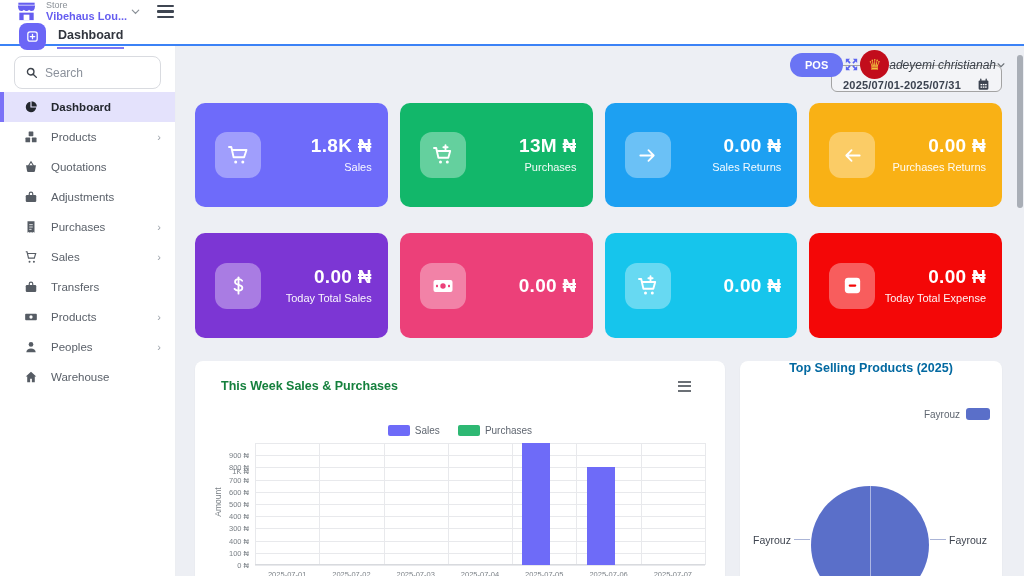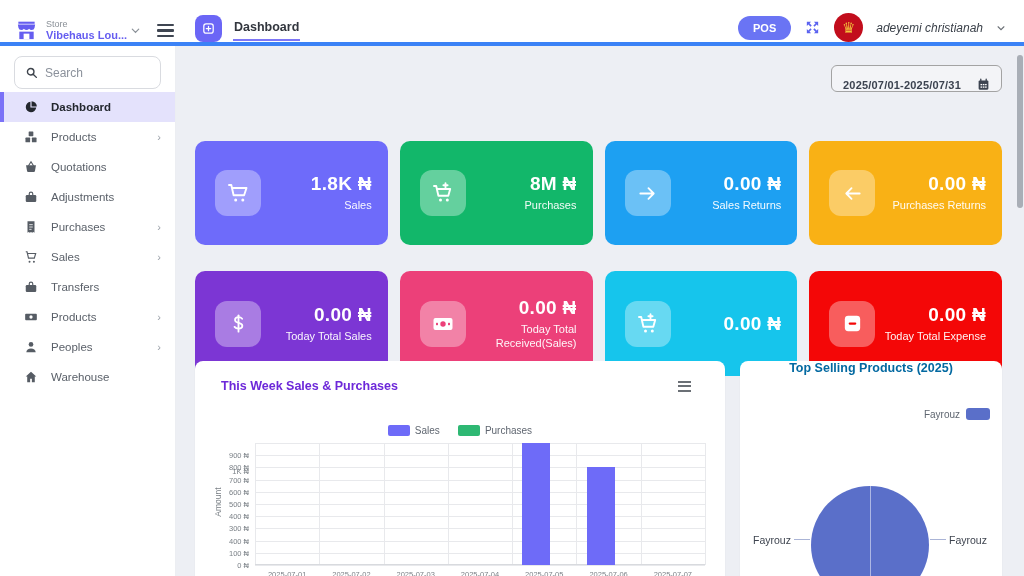--- a/index.html
+++ b/index.html
@@ -3,34 +3,34 @@
 <meta charset="utf-8">
 <style>
   * { box-sizing: border-box; margin: 0; padding: 0; }
   html,body { width:1024px; height:576px; }
   body {
     font-family:"Liberation Sans", sans-serif;
     background:#edeff4; position:relative; overflow:hidden;
   }
   
   .topbar { position:absolute; left:0; top:0; right:0; height:46px; background:#fff;
-    border-bottom:4px solid #3b82f6; display:flex; align-items:flex-end; z-index:10; }
+    border-bottom:2px solid #3b82f6; display:flex; align-items:flex-start; z-index:10;flex-direction:column; }
   .brand { width:176px; display:flex; align-items:center; padding-left:15px; gap:8px; flex:none; }
   .brand-text { display:flex; flex-direction:column; line-height:1.15; max-width:72px; }
   .store-label { font-size:9px; color:#8a9097; }
   .store-name { font-size:11px; color:#655df0; font-weight:700; white-space:nowrap; }
   .brand-chevron { margin-left:4px; display:flex; cursor:pointer; }
   .hamburger { margin-left:8px; cursor:pointer; display:flex; flex-direction:column; gap:3px; }
   .hamburger span { width:17px; height:2.4px; background:#3f4652; border-radius:1px; }
   .tab-area { display:flex; align-items:center; gap:11px; margin-left:19px; cursor:pointer; }
   .tab-icon { width:27px; height:27px; border-radius:8px; background:#6b66f6;
     display:flex; align-items:center; justify-content:center; }
   .tab-label { font-size:12.5px; font-weight:700; color:#32363e;
     border-bottom:2px solid #7d76f5; padding:3px 1px 5px; }
-  .top-right { margin-left:auto; display:flex; align-items:center; gap:13px; padding-right:18px; }
+  .top-right { margin-left:auto; display:flex; align-items:center; padding-right:18px; }
   .pos-btn { background:#6a74f4; color:#fff; font-size:11px; font-weight:700;
     padding:6px 15px; border-radius:16px; border:none; cursor:pointer; font-family:inherit; }
   .expand-btn { display:flex; cursor:pointer; }
   .avatar { width:29px; height:29px; border-radius:50%; background:#c20d1c; color:#f2c23c;
     display:flex; align-items:center; justify-content:center; font-size:15px; cursor:pointer; flex:none; }
   .username { font-size:12px; color:#3a4049; font-weight:500; cursor:pointer;font-style:italic; }
   
   .sidebar { position:absolute; left:0; top:46px; bottom:0; width:176px; background:#fff;
     border-right:1px solid #eceef2; z-index:5; }
   .search-box { margin:10px 14px 3px; height:33px; border:1px solid #d9dbe0; border-radius:8px;
@@ -46,34 +46,34 @@
   .menu-item.active .mi-icon { color:#23272e; }
   .menu-item.active::before { content:""; position:absolute; left:0; top:0; bottom:0; width:4px; background:#7b72f7; }
   .menu-item .chev { margin-left:auto; color:#9aa0a8; font-size:11px; line-height:1; }
   
   .main { position:absolute; left:176px; top:46px; right:0; bottom:0; background:#edeff4; }
   .filter-row { position:absolute; top:19px; right:22px; }
   .date-input { background:#f3f4f7; border:1px solid #a3a3a3; border-radius:6px; height:27px;
     display:flex; align-items:flex-end; padding:0 11px; gap:16px; cursor:pointer; }
   .date-text { font-size:11px; font-weight:700; color:#3c4350; letter-spacing:.2px; }
   .cards-grid { position:absolute; left:19px; right:22px; display:grid;
-    grid-template-columns:repeat(4,1fr); gap:12px;margin-top:38px; }
+    grid-template-columns:repeat(4,1fr); gap:12px; }
   .r1 { top:57px; height:104px; }
   .r2 { top:187px; height:105px; }
   .stat-card { border-radius:10px; color:#fff; display:flex; align-items:center;
     padding:0 16px 0 20px; }
   .stat-icon { width:46px; height:46px; border-radius:12px; background:rgba(255,255,255,.35);
     display:flex; align-items:center; justify-content:center; flex:none; font-size:24px; font-weight:700; }
   .stat-right { margin-left:auto; text-align:right; max-width:108px; }
   .stat-value { font-size:19px; font-weight:700; letter-spacing:.3px; white-space:nowrap; }
   .stat-label { font-size:11px; margin-top:3px; opacity:.95; line-height:1.3; }
   
   .chart-card { position:absolute; left:19px; top:315px; width:530px; height:245px;
     background:#fff; border-radius:8px; box-shadow:0 1px 2px rgba(25,30,60,.05); }
-  .chart-title { position:absolute; left:26px; top:18px; font-size:12.5px; font-weight:700; color:#6d28d9; }
+  .chart-title { position:absolute; left:26px; top:18px; font-size:12.5px; font-weight:700; color:#15803d; }
   .chart-menu { position:absolute; right:32px; top:18px; display:flex; flex-direction:column; gap:2.6px; cursor:pointer; padding:2px; }
   .chart-menu span { width:13px; height:1.8px; background:#6b7076; }
   .bar-legend { position:absolute; top:64px; left:0; right:0; display:flex; justify-content:center;
     gap:18px; align-items:center; font-size:10px; color:#5f6670; }
   .legend-entry { display:flex; align-items:center; cursor:pointer; }
   .legend-swatch { width:22px; height:11px; border-radius:2px; margin-right:5px; }
   .plot { position:absolute; left:60px; top:82px; width:450px; height:122px; }
   .hgrid { position:absolute; left:0; right:0; height:1px; background:#e8e9ec; }
   .vgrid { position:absolute; top:0; bottom:0; width:1px; background:#e8e9ec; }
   .axisline { position:absolute; left:0; right:0; bottom:0; height:1px; background:#d8dade; }
@@ -307,21 +307,21 @@
       <div class="stat-card" style="background: rgb(18, 183, 106);">
         <span class="stat-icon">
           <svg viewBox="0 0 24 24" width="24" height="24" fill="none" stroke="#fff" stroke-width="1.9" stroke-linecap="round" stroke-linejoin="round">
             <path d="M3 5h2.2l2.2 9.8h9.9L19.2 8H6"></path>
             <path d="M14.5 2.2v4.2M12.4 4.3h4.2"></path>
             <circle cx="9.5" cy="19" r="1.5" fill="#fff" stroke="none"></circle>
             <circle cx="16.3" cy="19" r="1.5" fill="#fff" stroke="none"></circle>
           </svg>
         </span>
         <span class="stat-right">
-          <div class="stat-value">8M ₦</div>
+          <div class="stat-value">13M ₦</div>
           <div class="stat-label">Purchases</div>
         </span>
       </div>
       <div class="stat-card" style="background: rgb(29, 160, 242);">
         <span class="stat-icon">
           <svg viewBox="0 0 24 24" width="23" height="23" fill="none" stroke="#fff" stroke-width="1.9" stroke-linecap="round" stroke-linejoin="round">
             <path d="M4.5 12h14M13 6.5L18.5 12 13 17.5"></path>
           </svg>
         </span>
         <span class="stat-right">
@@ -358,21 +358,20 @@
         <span class="stat-icon">
           <svg viewBox="0 0 24 24" width="24" height="24">
             <rect x="2.5" y="6" width="19" height="12" rx="2" fill="#fff"></rect>
             <circle cx="12" cy="12" r="2.7" fill="#ec4079"></circle>
             <rect x="5" y="10.8" width="2" height="2.4" rx=".6" fill="#ec4079"></rect>
             <rect x="17" y="10.8" width="2" height="2.4" rx=".6" fill="#ec4079"></rect>
           </svg>
         </span>
         <span class="stat-right">
           <div class="stat-value">0.00 ₦</div>
-          <div class="stat-label">Today Total Received(Sales)</div>
         </span>
       </div>
       <div class="stat-card" style="background: rgb(22, 197, 236);">
         <span class="stat-icon">
           <svg viewBox="0 0 24 24" width="24" height="24" fill="none" stroke="#fff" stroke-width="1.9" stroke-linecap="round" stroke-linejoin="round">
             <path d="M3 5h2.2l2.2 9.8h9.9L19.2 8H6"></path>
             <path d="M14.5 2.2v4.2M12.4 4.3h4.2"></path>
             <circle cx="9.5" cy="19" r="1.5" fill="#fff" stroke="none"></circle>
             <circle cx="16.3" cy="19" r="1.5" fill="#fff" stroke="none"></circle>
           </svg>

